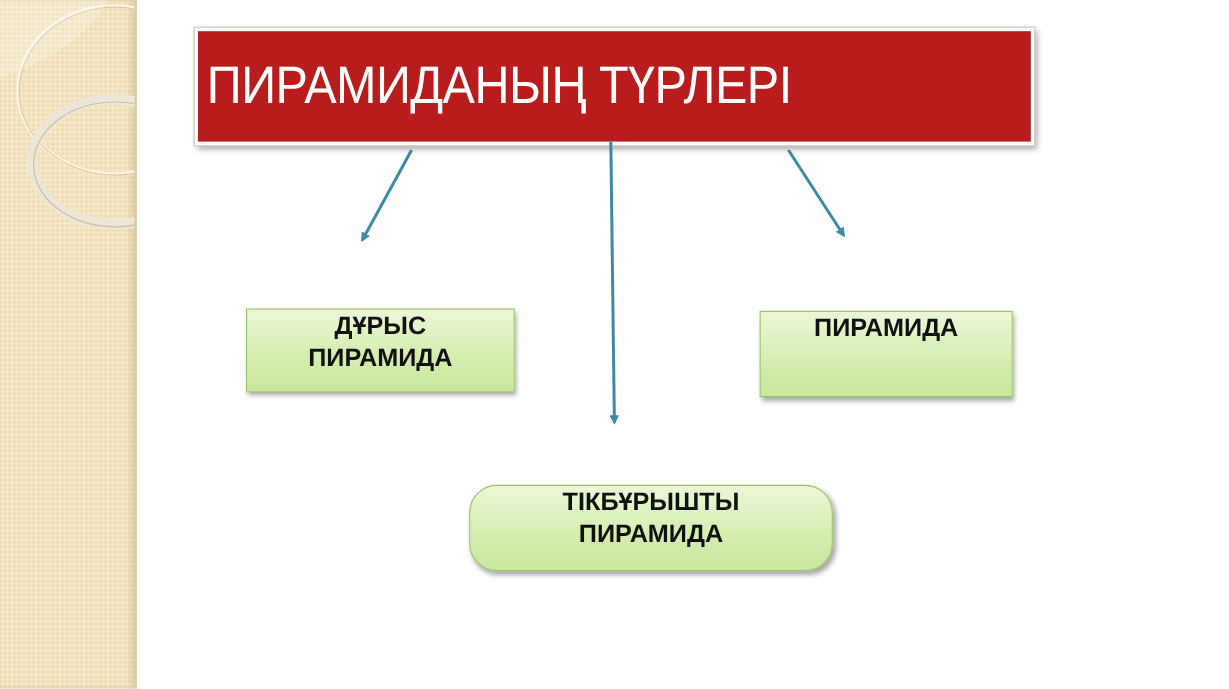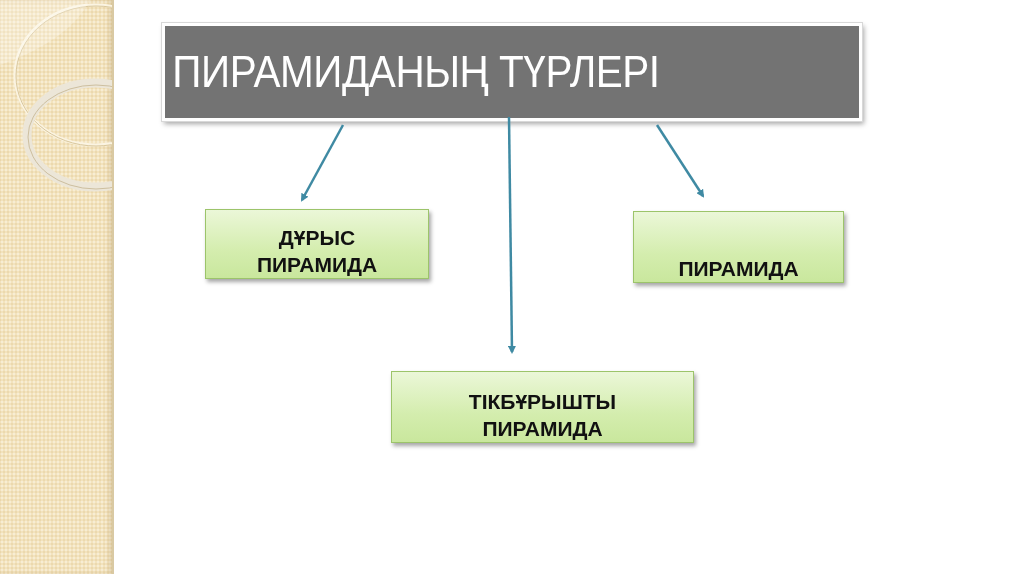--- a/index.html
+++ b/index.html
@@ -15,39 +15,40 @@
       radial-gradient(rgba(255,255,255,0.35) 1px, transparent 1px),
       radial-gradient(rgba(200,170,110,0.18) 1px, transparent 1px);
     background-size:4px 4px, 4px 4px;
     background-position:0 0, 2px 2px;
     border-right:2px solid #d9c9a3;
     box-shadow: inset -3px 0 4px rgba(160,130,80,0.25);
   }
   .side-panel svg { position:absolute; left:0; top:0; }
   .title-box {
     position:absolute; left:162px; top:23px; width:694px; height:92px;
-    background:#737373;
+    background:#b91c1c;
     border:3px solid #ffffff;
     outline:1px solid #d8d8d8;
     box-shadow: 2px 3px 5px rgba(0,0,0,0.35);
     display:flex; align-items:center;
   }
   .title-text {
     color:#ffffff; font-size:44px; font-weight:normal;
     padding-left:8px; letter-spacing:-0.5px;
     transform:scaleX(0.92); transform-origin:left center;
     white-space:nowrap;
   }
   .node {
     position:absolute;
     background:linear-gradient(180deg,#ebf7d8 0%,#d4edae 60%,#c9e79d 100%);
     border:1px solid #9cc46a;
     box-shadow: 2px 3px 4px rgba(0,0,0,0.35);
-    display:flex; align-items:flex-end; justify-content:center;
+    display:flex; align-items:flex-start; justify-content:center;
     text-align:center;
+    margin-top:48px;
   }
   .node-label {
     font-weight:bold; font-size:21px; line-height:27px; color:#111111;
   }
   .node-label span { display:block; }
   #arrows { position:absolute; left:0; top:0; }
 </style>
 </head>
 <body>
 
@@ -82,18 +83,18 @@
     <span>ПИРАМИДА</span>
   </div>
 </div>
 
 <div class="node" style="left:633px; top:211px; width:209px; height:70px;">
   <div class="node-label">
     <span>ПИРАМИДА</span>
   </div>
 </div>
 
-<div class="node" style="left:391px; top:371px; width:301px; height:70px;">
+<div class="node" style="left:391px; top:356px; width:301px; height:70px;border-radius:23px;">
   <div class="node-label">
     <span>ТІКБҰРЫШТЫ</span>
     <span>ПИРАМИДА</span>
   </div>
 </div>
 
 </body></html>

